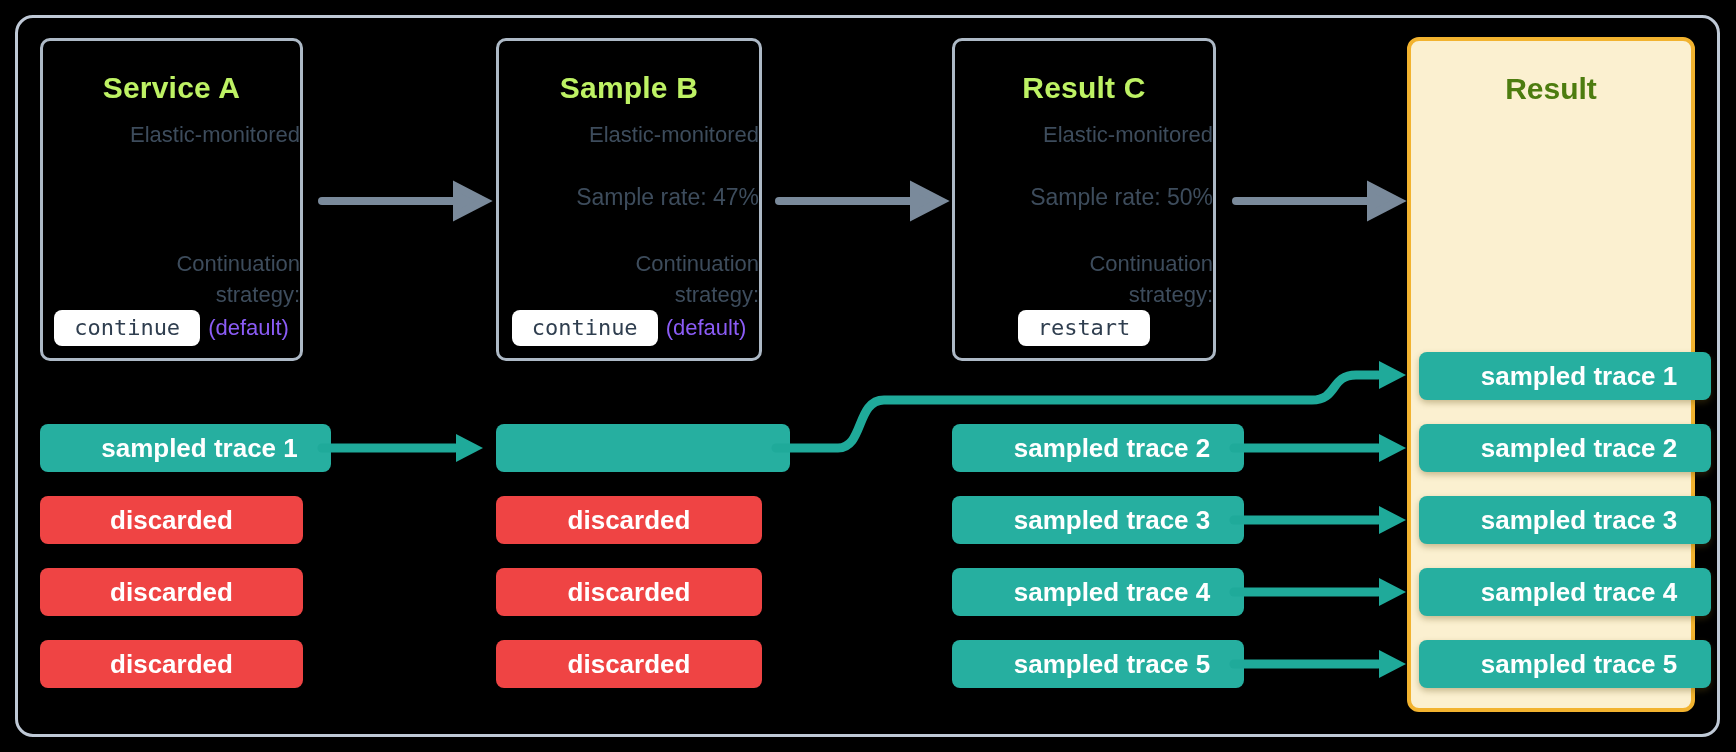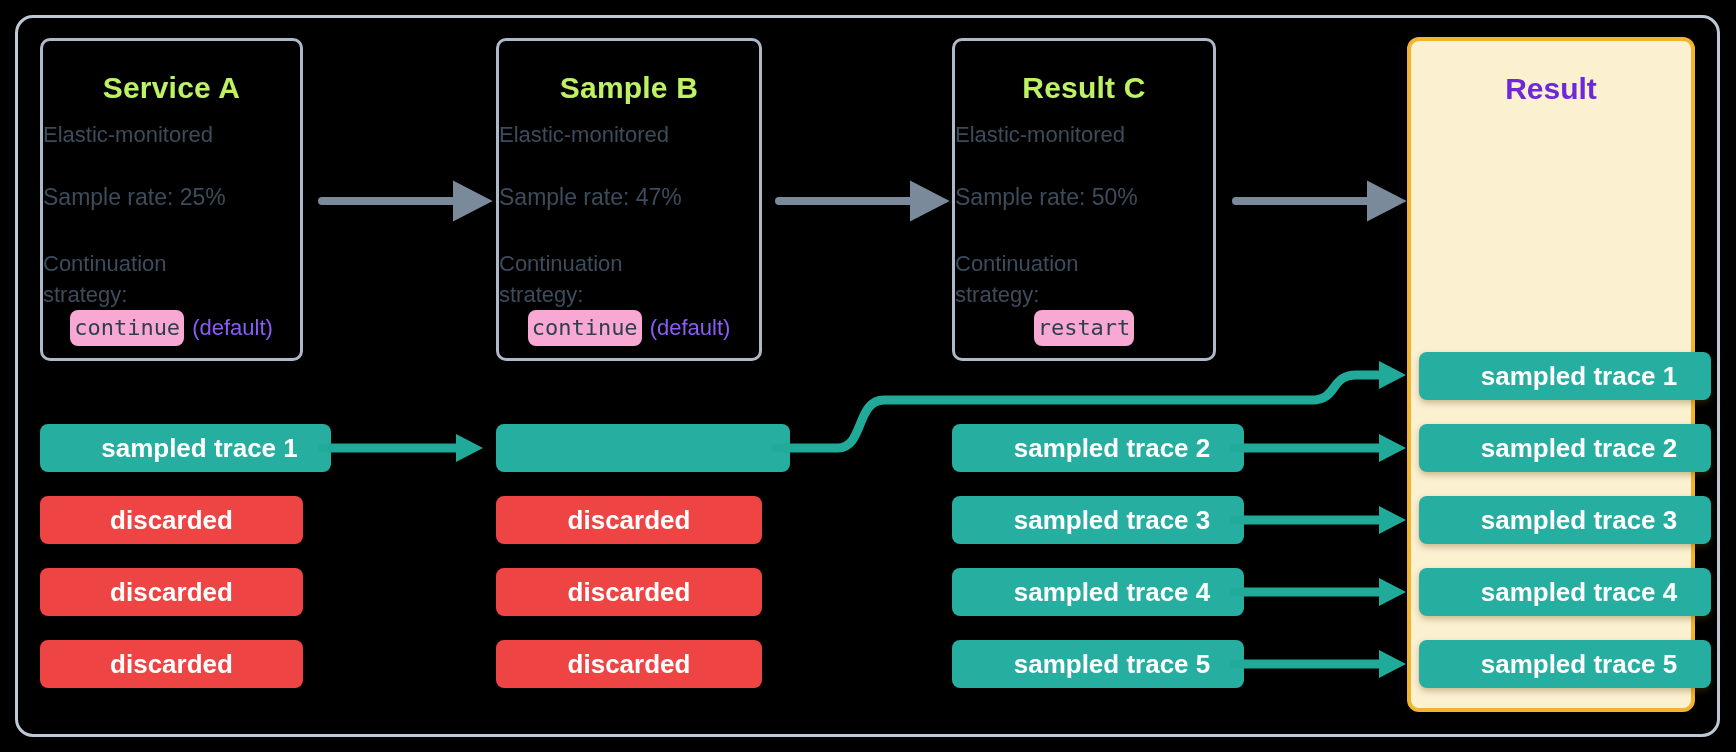--- a/index.html
+++ b/index.html
@@ -15,68 +15,67 @@
   .svc{
     position:absolute;top:38px;height:317px;
     border:3px solid #ADB9C6;border-radius:10px;
   }
   .svc-title{
     position:absolute;top:29px;left:0;right:0;height:36px;line-height:36px;
     text-align:center;font-size:30px;font-weight:700;color:#bef264;letter-spacing:.2px;
   }
   .svc-line{
     position:absolute;left:0;right:0;height:28px;line-height:28px;
-    text-align:left;font-size:22px;font-weight:500;color:#3D4C5C;
+    text-align:right;font-size:22px;font-weight:500;color:#3D4C5C;
   }
   .svc-mon{top:80px;}
   .svc-rate{top:142px;font-size:23px;}
   .svc-c1{top:209px;}
   .svc-c2{top:240px;}
   .svc-badge-row{
     position:absolute;top:269px;left:0;right:0;height:36px;
     display:flex;align-items:center;justify-content:center;gap:8px;
   }
   .code-badge{
-    display:inline-block;background:#f9a8d4;color:#2F3E4F;
+    display:inline-block;background:#ffffff;color:#2F3E4F;
     font-family:"DejaVu Sans Mono","Liberation Mono",monospace;
-    font-size:22px;line-height:36px;padding:0 4px;border-radius:8px;
+    font-size:22px;line-height:36px;padding:0 20px;border-radius:8px;
   }
   .badge-note{font-size:22px;font-weight:500;color:#8b5cf6;}
   
   .trace{
     position:absolute;height:48px;line-height:48px;border-radius:8px;
     text-align:center;color:#fff;font-size:26px;font-weight:600;
   }
   .trace.sampled{background:#26AFA0;padding-left:28px;}
   .trace.discarded{background:#ef4444;}
   
   .result-panel{
     position:absolute;left:1407px;top:37px;width:280px;height:667px;
     background:#FBF0D0;border:4px solid #F2B32F;border-radius:12px;
   }
   .result-title{
     position:absolute;top:30px;left:0;right:0;height:36px;line-height:36px;
-    text-align:center;font-size:30px;font-weight:700;color:#6d28d9;
+    text-align:center;font-size:30px;font-weight:700;color:#4d7c0f;
   }
   .result-panel .trace{
     left:8px;width:264px;background:#26AFA0;
     box-shadow:0 3px 6px rgba(104,84,20,.35);
   }
   .arrows{position:absolute;left:0;top:0;pointer-events:none;}
 </style>
 </head>
 <body>
 
 <div class="canvas">
   <div class="outer-frame"></div>
 
   <div class="svc" style="left:40px;width:257px">
     <div class="svc-title">Service A</div>
     <div class="svc-line svc-mon">Elastic-monitored</div>
-    <div class="svc-line svc-rate">Sample rate: 25%</div>
     <div class="svc-line svc-c1">Continuation</div>
     <div class="svc-line svc-c2">strategy:</div>
     <div class="svc-badge-row">
       <span class="code-badge">continue</span>
       <span class="badge-note hide-if-empty">(default)</span>
     </div>
   </div>
 
   <div class="svc" style="left:496px;width:260px">
     <div class="svc-title">Sample B</div>

